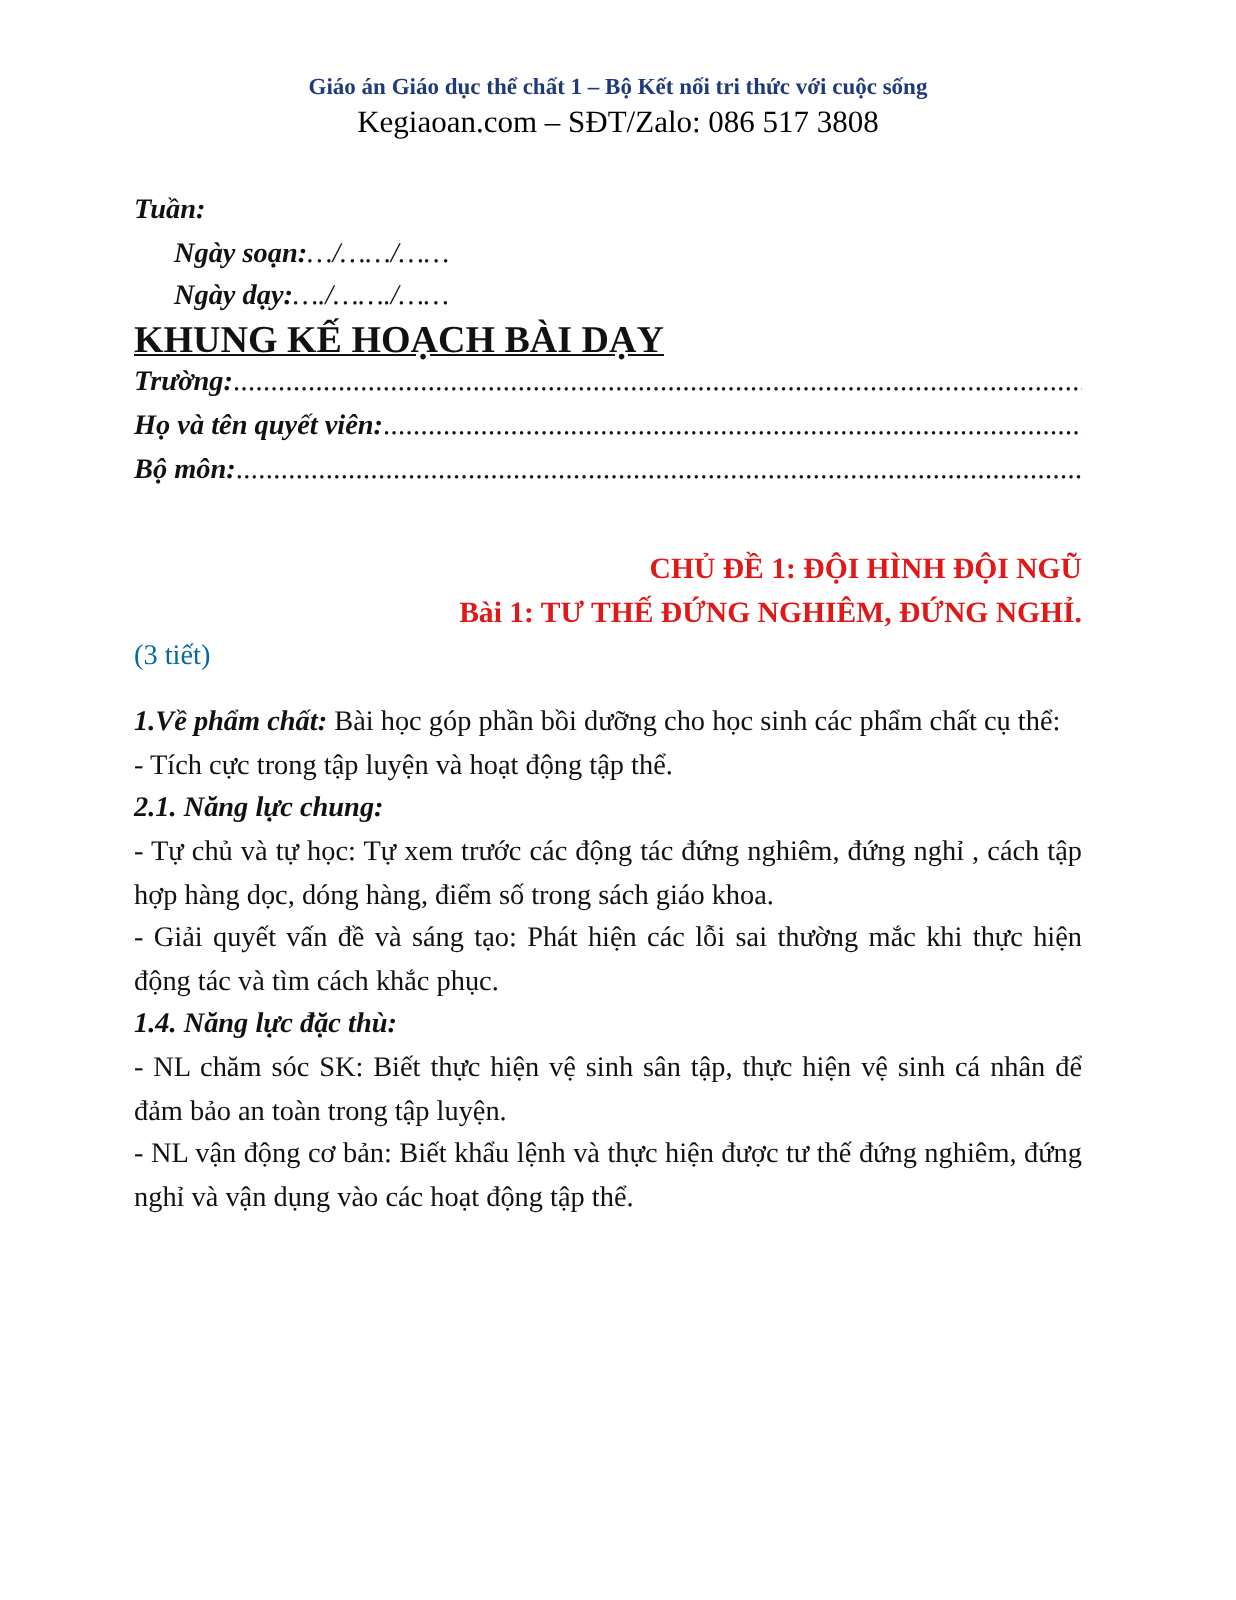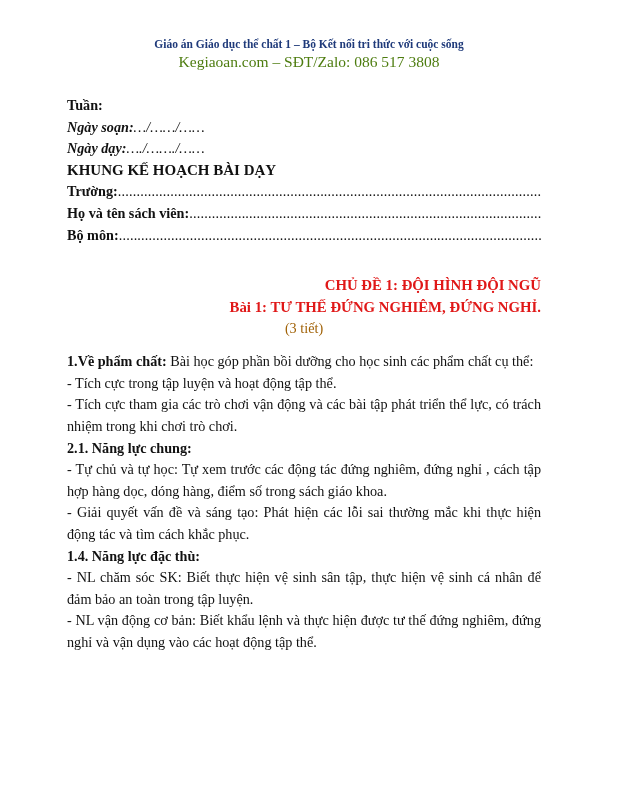--- a/index.html
+++ b/index.html
@@ -3,31 +3,31 @@
   <meta charset="utf-8">
   <style>
     html, body { margin: 0; padding: 0; background: #ffffff; }
     body {
       width: 618px; height: 800px; position: relative; overflow: hidden;
       font-family: "Liberation Serif", "DejaVu Serif", serif;
       color: #111111;
     }
     .page-header { position: absolute; top: 37px; left: 0; width: 618px; text-align: center; }
     .hdr-title { font-size: 11.5px; font-weight: bold; color: #1f3a7a; line-height: 14px; }
-    .hdr-contact { font-size: 15.5px; color: #4d7c0f; line-height: 19px; margin-top: 1px; }
+    .hdr-contact { font-size: 15.5px; color: #000000; line-height: 19px; margin-top: 1px; }
 
     .content { position: absolute; left: 67px; top: 95px; width: 474px; font-size: 14.2px; line-height: 21.6px; }
-    .b { font-weight: bold; }
-    .bi { font-weight: bold; font-style: italic; }
+    .b { font-weight: bold; font-style: italic; }
+    .bi { font-weight: bold; font-style: italic; margin-left: 20px; }
     .it { font-style: italic; }
-    .big { font-size: 15px; font-weight: bold; }
+    .big { font-size: 19px; font-weight: bold; text-decoration: underline; }
     .field { white-space: nowrap; overflow: hidden; }
     .dots { font-weight: normal; letter-spacing: 0.2px; }
     .topic { font-size: 14.8px; font-weight: bold; color: #e01818; text-align: right; line-height: 22px; }
-    .periods { color: #a16207; text-align: center; font-size: 14.2px; line-height: 21px; }
+    .periods { color: #0369a1; text-align: left; font-size: 14.2px; line-height: 21px; }
     .gap1 { height: 28px; }
     .gap2 { height: 12px; }
     .just { text-align: justify; }
   </style>
 </head>
 <body>
 
 <div class="page-header">
   <div class="hdr-title">Giáo án Giáo dục thể chất 1 – Bộ Kết nối tri thức với cuộc sống</div>
   <div class="hdr-contact">Kegiaoan.com – SĐT/Zalo: 086 517 3808</div>
@@ -39,39 +39,38 @@
     <span class="bi">Ngày soạn:</span><span class="it">…/……/……</span>
   </div>
   <div>
     <span class="bi">Ngày dạy:</span><span class="it">…./……./……</span>
   </div>
   <div class="big">KHUNG KẾ HOẠCH BÀI DẠY</div>
   <div class="field">
     <span class="b">Trường:</span><span class="dots">...............................................................................................................................</span>
   </div>
   <div class="field">
-    <span class="b">Họ và tên sách viên:</span><span class="dots">................................................................................................................</span>
+    <span class="b">Họ và tên quyết viên:</span><span class="dots">................................................................................................................</span>
   </div>
   <div class="field">
     <span class="b">Bộ môn:</span><span class="dots">...............................................................................................................................</span>
   </div>
 
   <div class="gap1"></div>
 
   <div class="topic">CHỦ ĐỀ 1: ĐỘI HÌNH ĐỘI NGŨ</div>
   <div class="topic">Bài 1: TƯ THẾ ĐỨNG NGHIÊM, ĐỨNG NGHỈ.</div>
   <div class="periods">(3 tiết)</div>
 
   <div class="gap2"></div>
 
   <div>
     <span class="b">1.Về phẩm chất:</span><span> Bài học góp phần bồi dưỡng cho học sinh các phẩm chất cụ thể:</span>
   </div>
   <div class="just">- Tích cực trong tập luyện và hoạt động tập thể.</div>
-  <div class="just">- Tích cực tham gia các trò chơi vận động và các bài tập phát triển thể lực, có trách nhiệm trong khi chơi trò chơi.</div>
 
   <div class="b">2.1. Năng lực chung:</div>
   <div class="just">- Tự chủ và tự học: Tự xem trước các động tác đứng nghiêm, đứng nghỉ , cách tập hợp hàng dọc, dóng hàng, điểm số trong sách giáo khoa.</div>
   <div class="just">- Giải quyết vấn đề và sáng tạo: Phát hiện các lỗi sai thường mắc khi thực hiện động tác và tìm cách khắc phục.</div>
 
   <div class="b">1.4. Năng lực đặc thù:</div>
   <div class="just">- NL chăm sóc SK:  Biết thực hiện vệ sinh sân tập, thực hiện vệ sinh cá nhân để đảm bảo an toàn trong tập luyện.</div>
   <div class="just">- NL vận động cơ bản: Biết khẩu lệnh và thực hiện được tư thế đứng nghiêm, đứng nghỉ và vận dụng vào các hoạt động tập thể.</div>
 </div>
 

